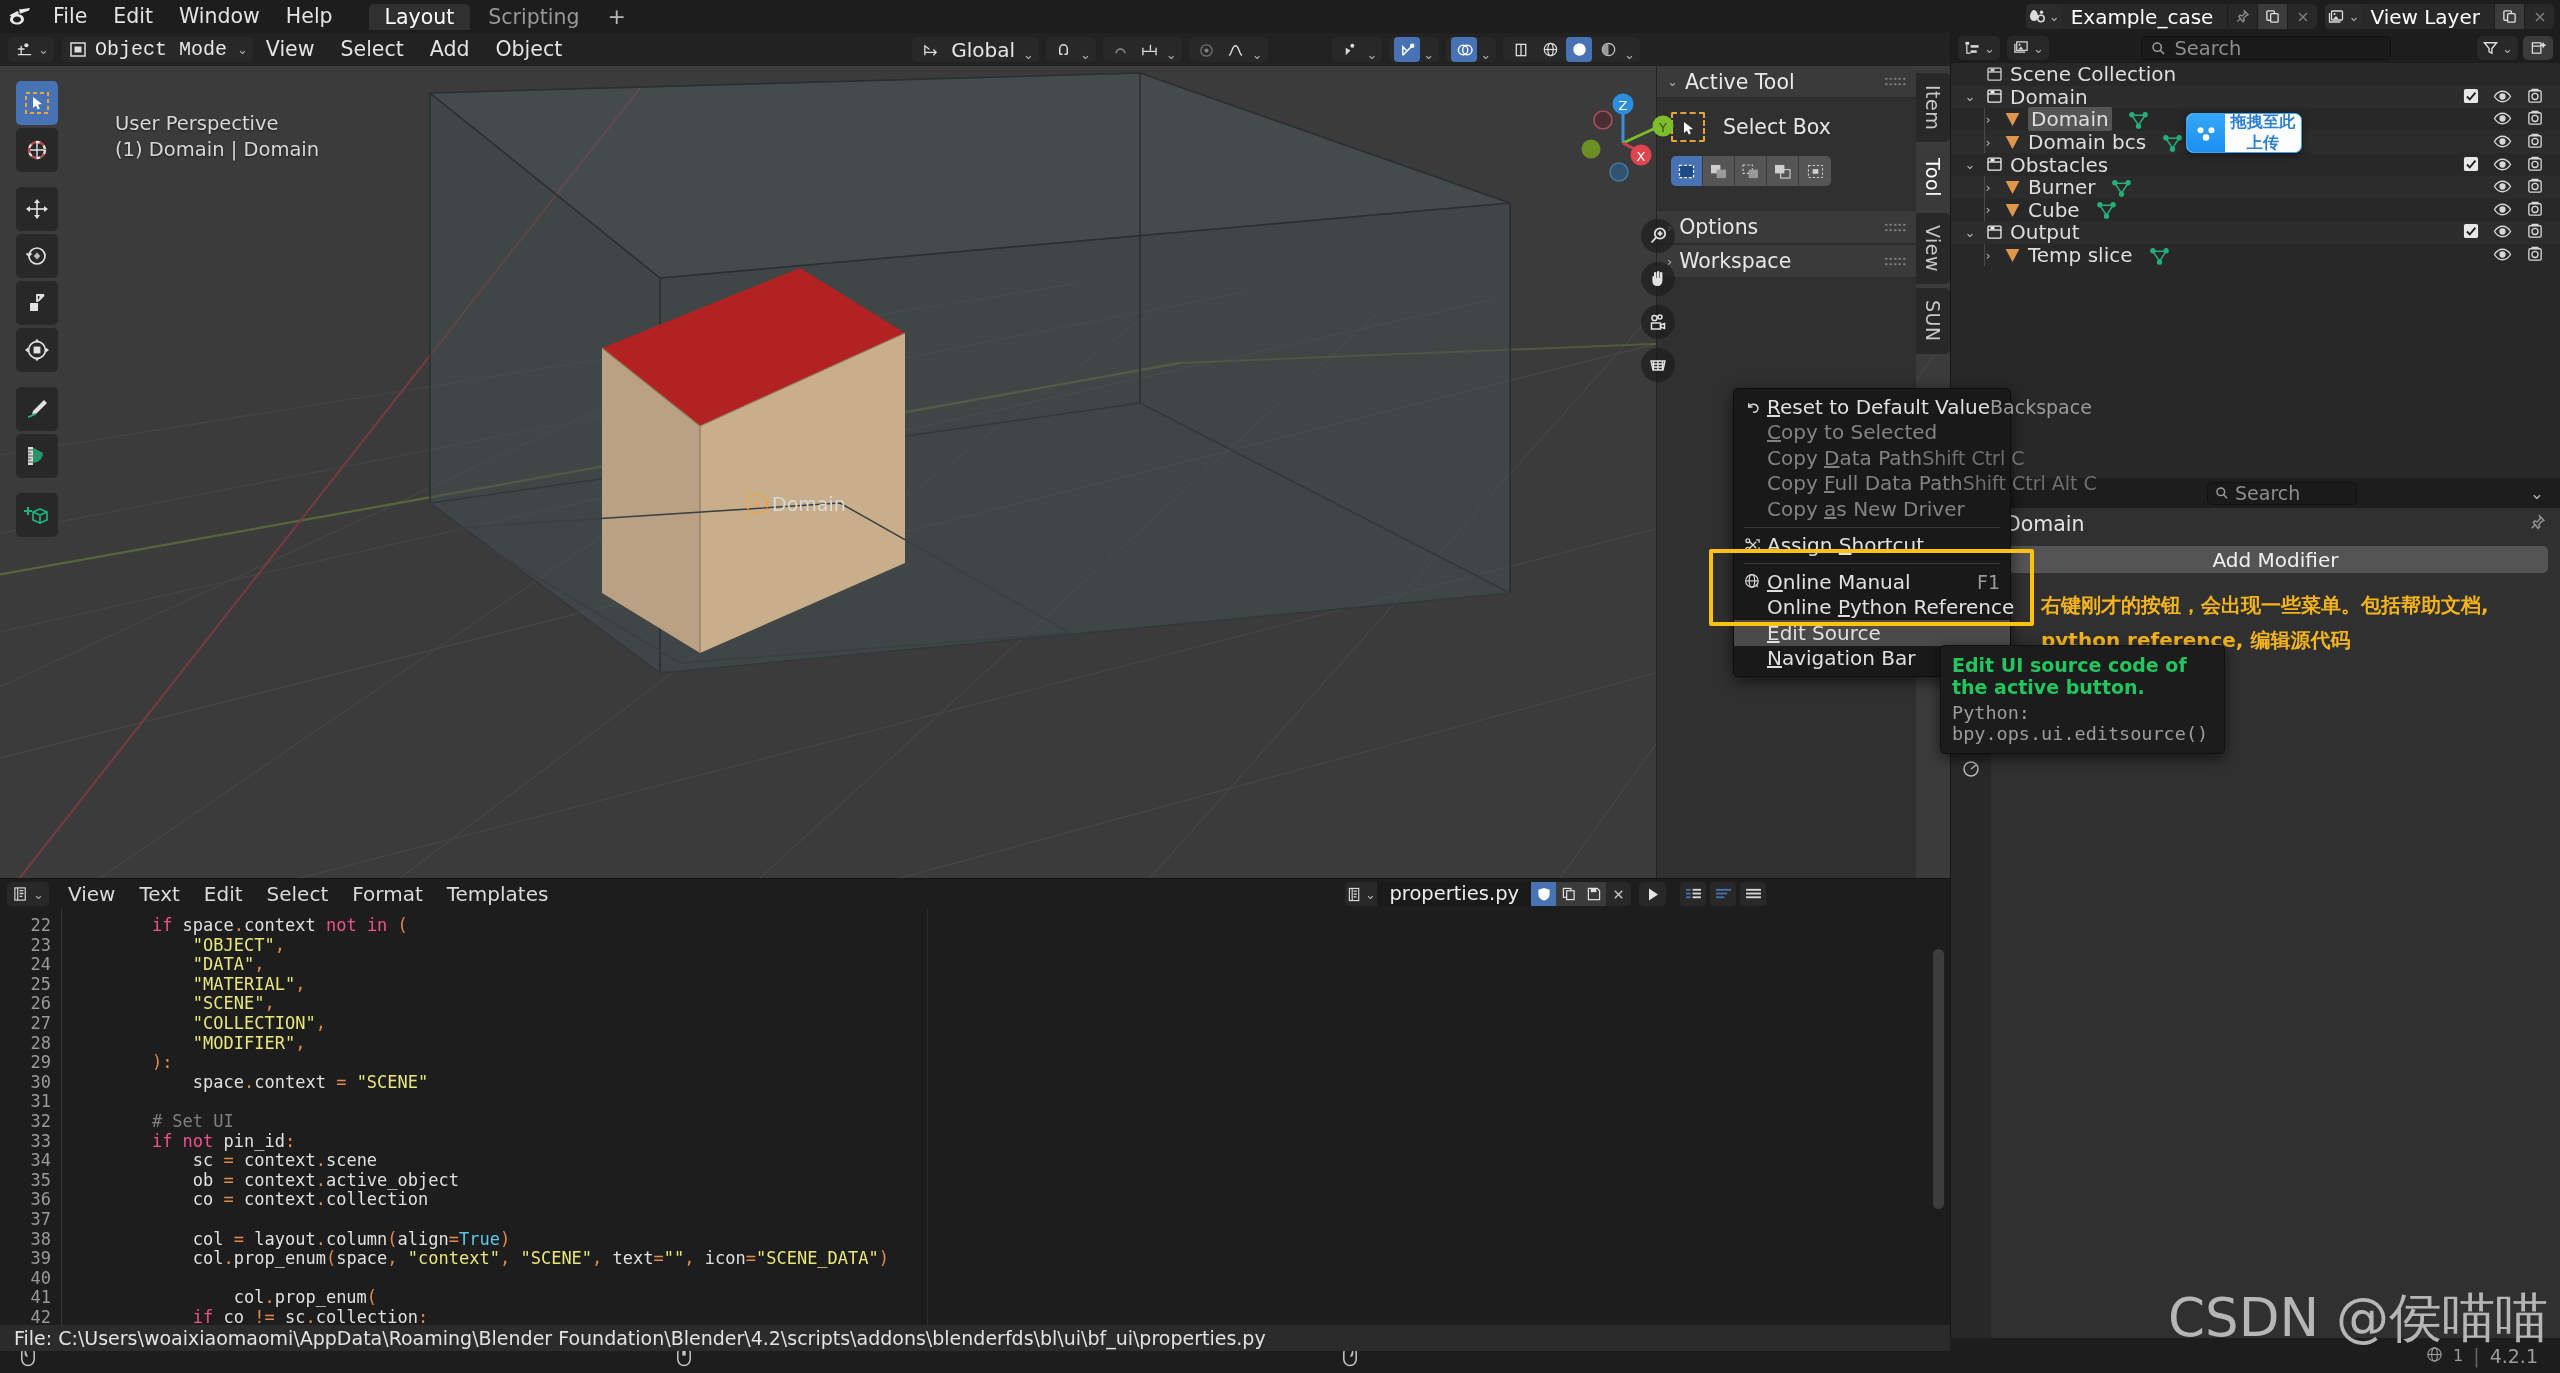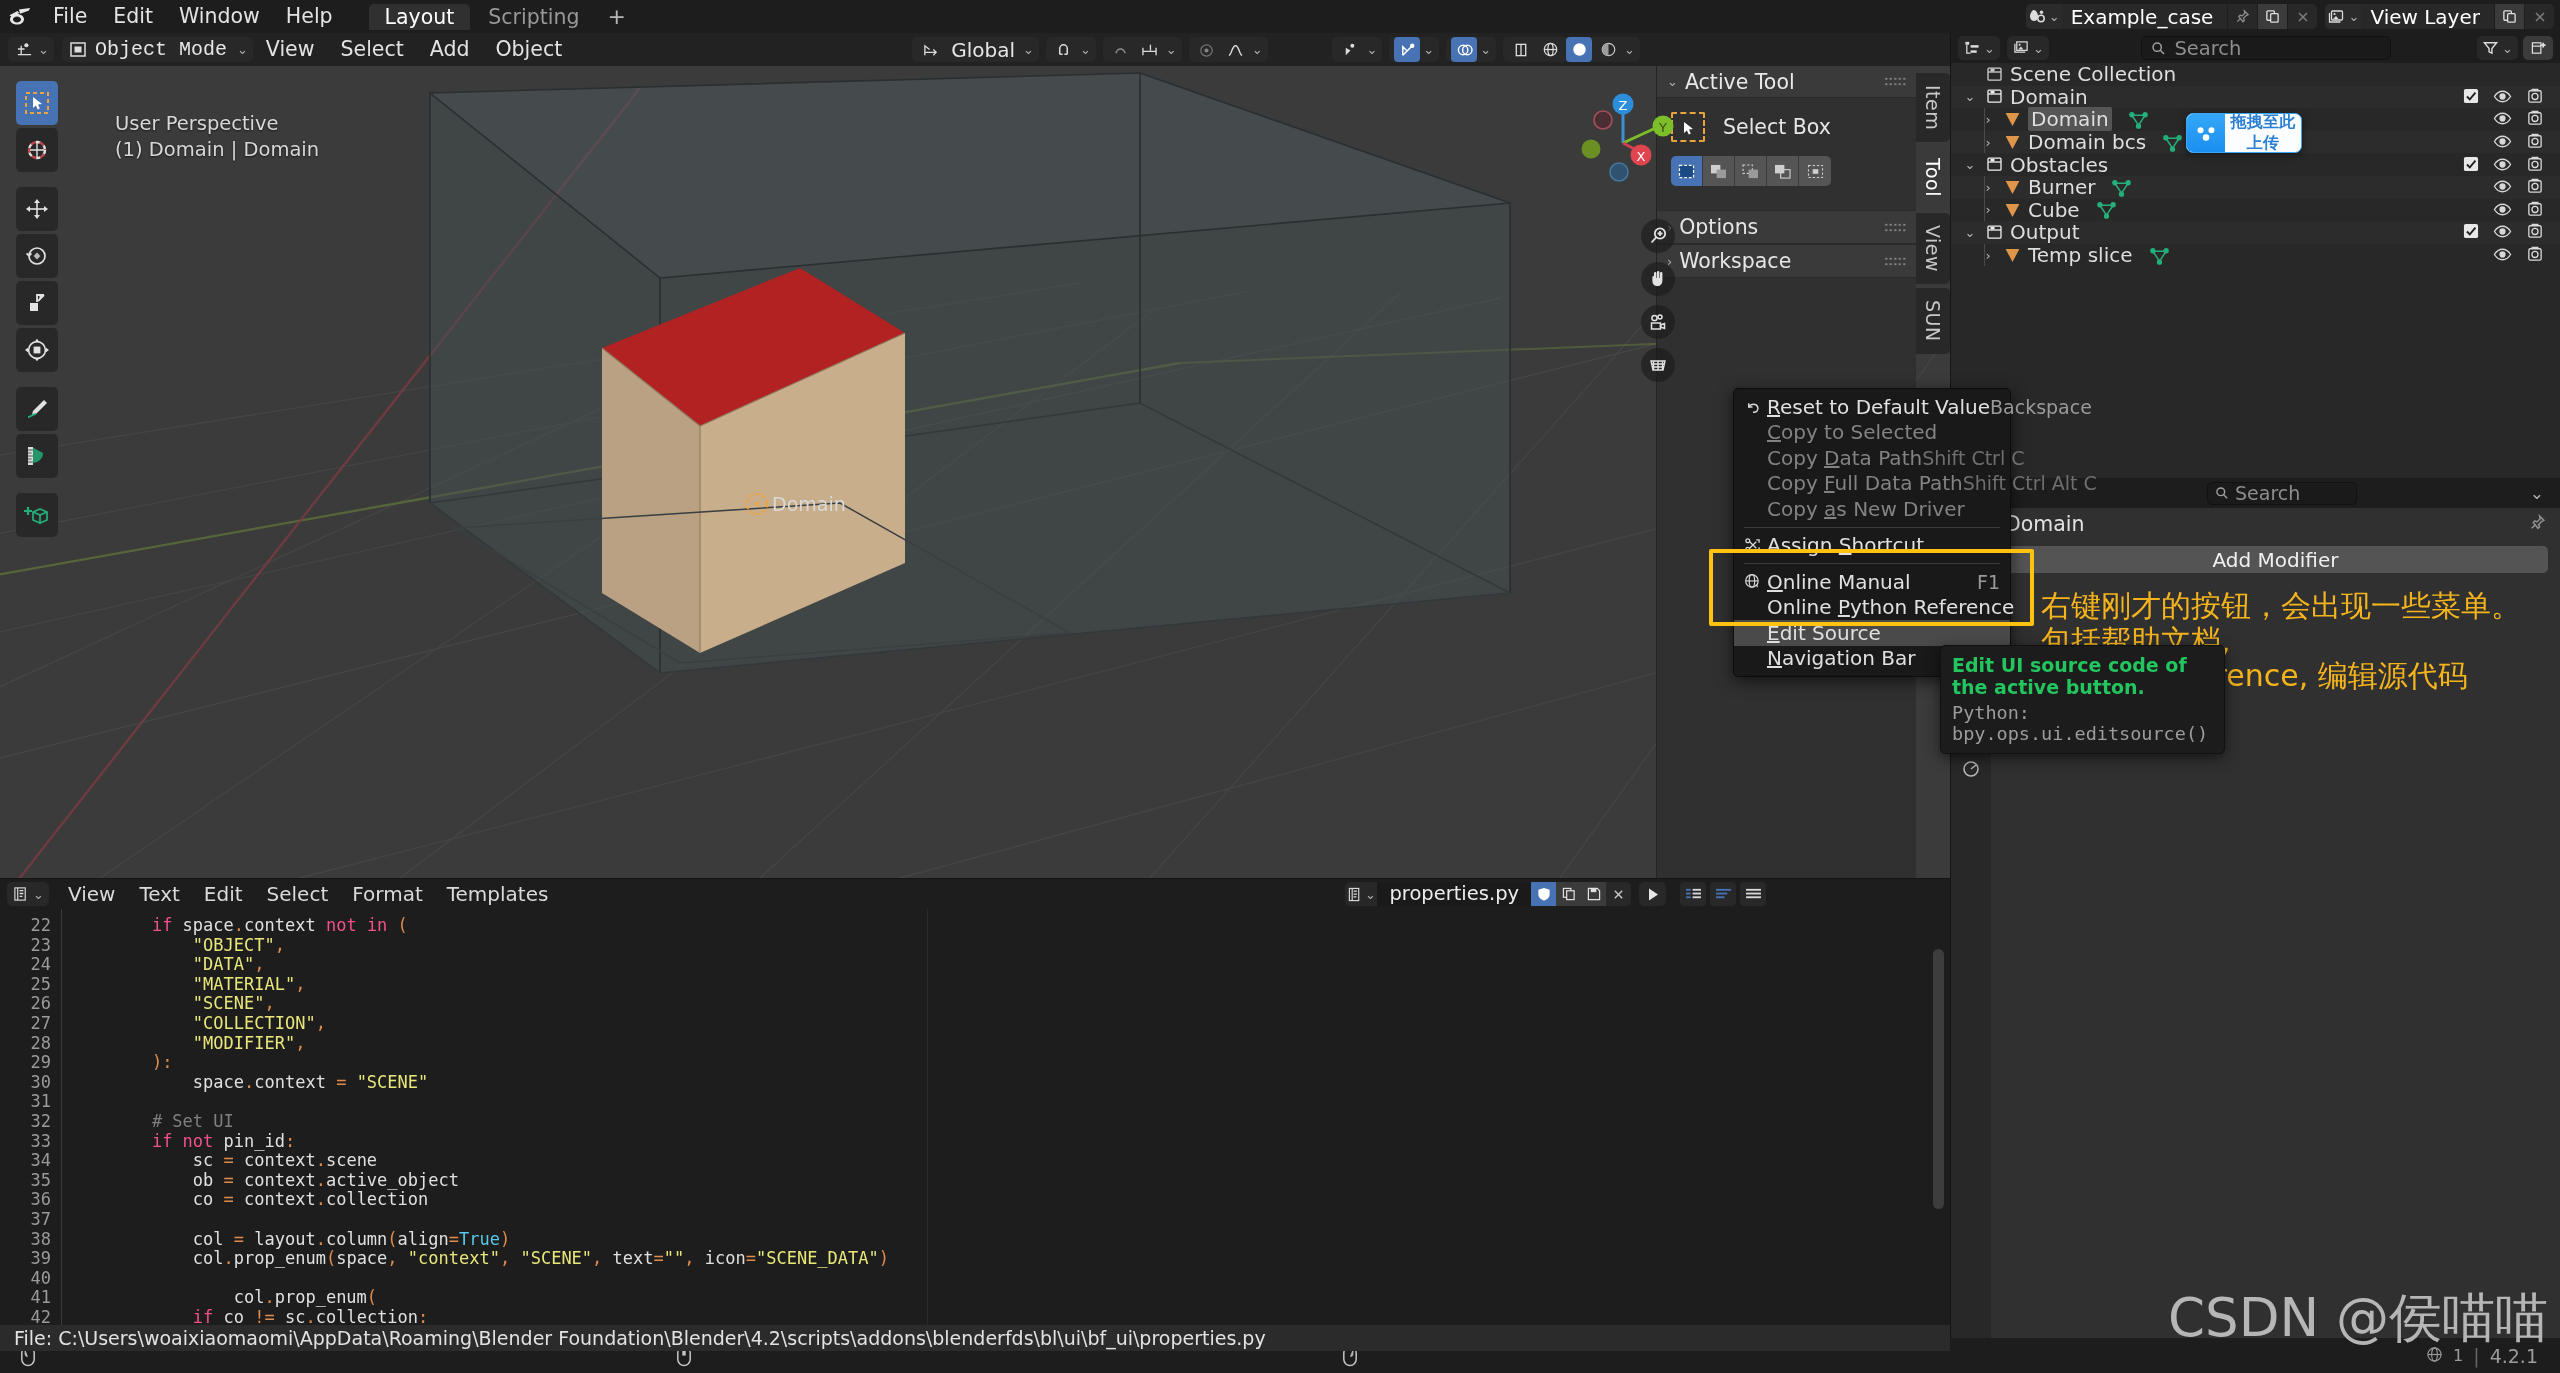--- a/index.html
+++ b/index.html
@@ -56,21 +56,21 @@
     background:rgba(29,29,29,0.82); display:flex; align-items:center; z-index:20;
   }
   .vh-drop {
     display:flex; align-items:center; height:25px; background:#282828;
     border-radius:5px; margin-left:8px; padding:0 5px 0 7px; gap:4px;
   }
   .vh-modename { font-size:20px; padding:0 6px 0 4px;font-family:Liberation Mono, monospace; }
   .vh-menu { padding:0 13px; font-size:20.5px; color:#e3e3e3; line-height:33px; }
   .chev { font-size:13px; color:#b0b0b0; }
   .vh-group {
-    display:flex; align-items:center; height:25px; background:#282828;
+    display:flex; align-items:flex-end; height:25px; background:#282828;
     border-radius:5px; margin-left:7px; padding:0 5px; gap:3px;
   }
   .vh-btn {
     height:25px; min-width:26px; display:flex; align-items:center; justify-content:center;
     border-radius:4px; padding:0 3px;
   }
   .vh-btn.on { background:#4772b3; }
 
   #vp-toolbar {
     position:absolute; left:16px; top:48px; width:42px; z-index:18;
@@ -179,21 +179,21 @@
   #pr-breadcrumb { position:absolute; left:40px; top:30px; right:0; height:32px;
                    display:flex; align-items:center; padding:0 14px; }
   #pr-breadcrumb .bc { font-size:20.5px; color:#e2e2e2; }
   #addmod {
     position:absolute; left:52px; top:68px; right:12px; height:27px;
     background:#545454; border-radius:5px; display:flex; align-items:center;
     justify-content:center; font-size:20px; color:#f0f0f0;
   }
   #cn-note {
     position:absolute; left:90px; top:110px; right:18px;
-    color:#f5b41c; font-size:30px; line-height:35px; font-weight:normal;
+    color:#f5b41c; font-size:20px; line-height:35px; font-weight:bold;
     font-family:"DejaVu Sans", sans-serif;
   }
 
   
   #ctxmenu {
     position:absolute; left:1733px; top:388px; width:278px;
     background:#191919; border:1px solid #0d0d0d; border-radius:5px;
     padding:5px 0; z-index:60; box-shadow:0 4px 16px rgba(0,0,0,.6);
   }
   .cm-item { display:flex; align-items:center; height:25.5px; padding:0 10px 0 6px;

